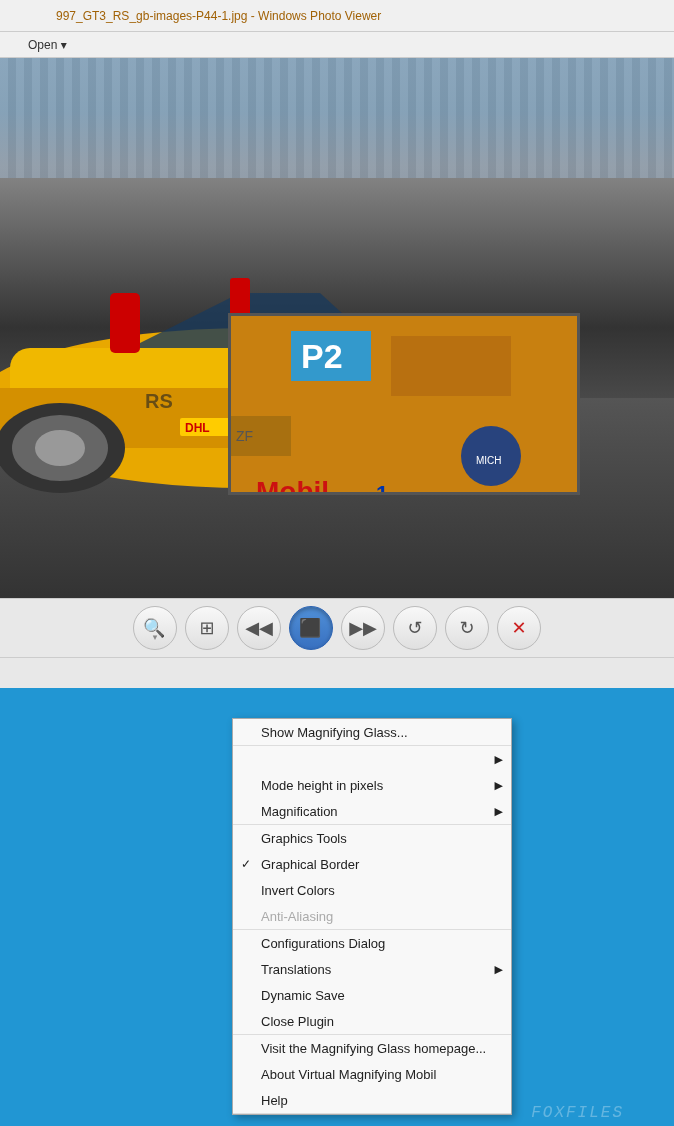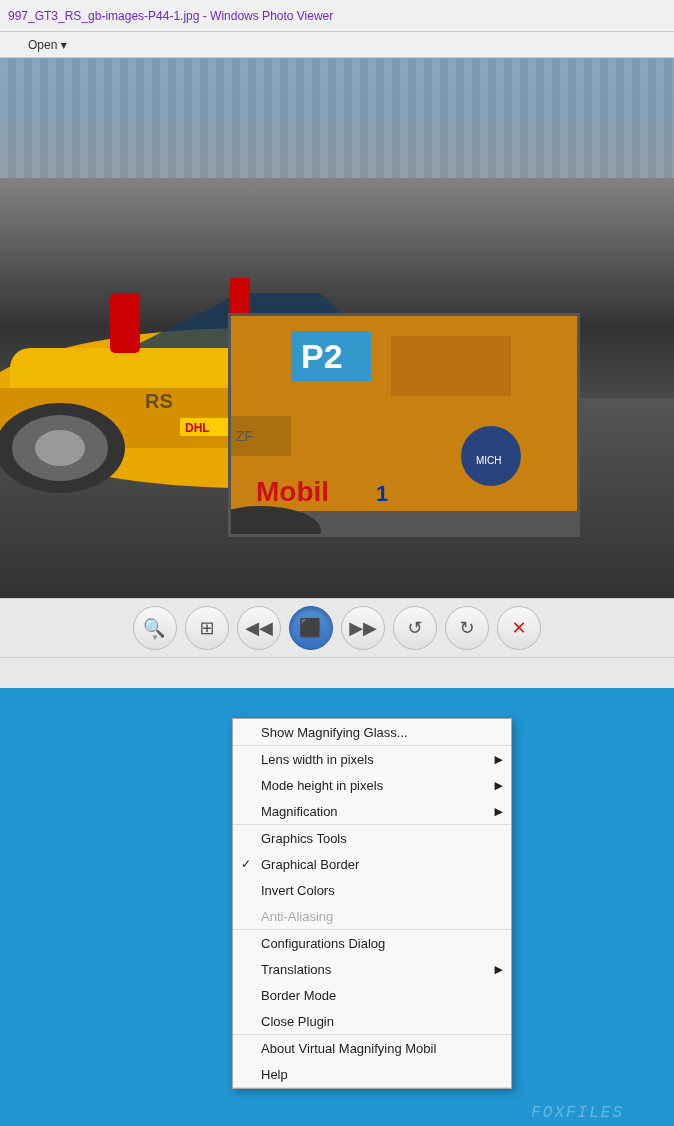--- a/index.html
+++ b/index.html
@@ -9,21 +9,22 @@
     .title-bar {
       background: #f0f0f0;
       height: 32px;
       display: flex;
       align-items: center;
       padding: 0 8px;
       border-bottom: 1px solid #ccc;
     }
     .title-bar-text {
       font-size: 12px;
-      color: #6d28d9;
+      color: #a16207;
+      margin-left: 48px;
     }
 
     
     .menu-bar {
       background: #f0f0f0;
       height: 26px;
       display: flex;
       align-items: center;
       padding: 0 20px;
       border-bottom: 1px solid #ccc;
@@ -77,21 +78,21 @@
       height: 200px;
       background: linear-gradient(180deg, #555 0%, #444 50%, #333 100%);
     }
 
     
     .magnifier-box {
       position: absolute;
       top: 255px;
       left: 228px;
       width: 352px;
-      height: 224px;
+      height: 182px;
       border: 3px solid #555;
       background: linear-gradient(135deg, #e8a800 0%, #d49000 30%, #c07000 60%, #b06000 100%);
       overflow: hidden;
       z-index: 10;
     }
 
     .magnifier-inner {
       width: 100%;
       height: 100%;
       position: relative;
@@ -326,21 +327,20 @@
   <div class="context-menu">
 
     <div class="menu-section">
       <div class="menu-row">
         <span class="menu-label">Show Magnifying Glass...</span>
       </div>
     </div>
 
     <div class="menu-section">
       <div class="menu-row">
-        <span class="menu-label">Lens width in pixels</span>
         <span class="arrow">▶</span>
       </div>
       <div class="menu-row">
         <span class="menu-label">Mode height in pixels</span>
         <span class="arrow">▶</span>
       </div>
       <div class="menu-row">
         <span class="menu-label">Magnification</span>
         <span class="arrow">▶</span>
       </div>
@@ -364,29 +364,32 @@
 
     <div class="menu-section">
       <div class="menu-row">
         <span class="menu-label">Configurations Dialog</span>
       </div>
       <div class="menu-row">
         <span class="menu-label">Translations</span>
         <span class="arrow">▶</span>
       </div>
       <div class="menu-row">
-        <span class="menu-label">Border Mode</span>
+        <span class="menu-label">Dynamic Save</span>
       </div>
       <div class="menu-row">
         <span class="menu-label">Close Plugin</span>
       </div>
     </div>
 
     <div class="menu-section">
       <div class="menu-row">
+        <span class="menu-label">Visit the Magnifying Glass homepage...</span>
+      </div>
+      <div class="menu-row">
         <span class="menu-label">About Virtual Magnifying Mobil</span>
       </div>
       <div class="menu-row">
         <span class="menu-label">Help</span>
       </div>
 
     </div>
 
   </div>
 

